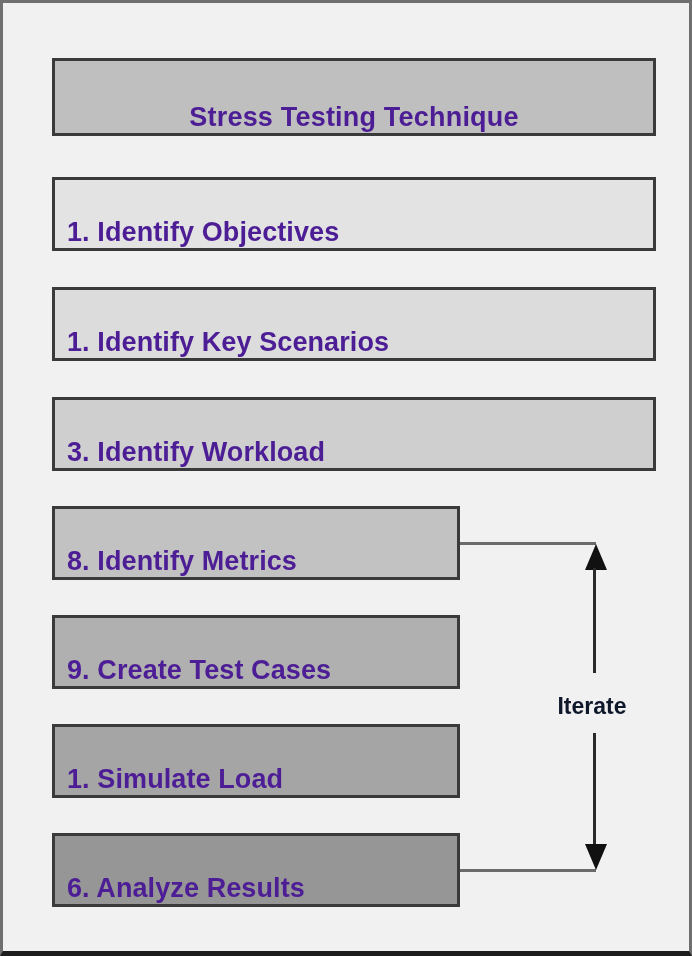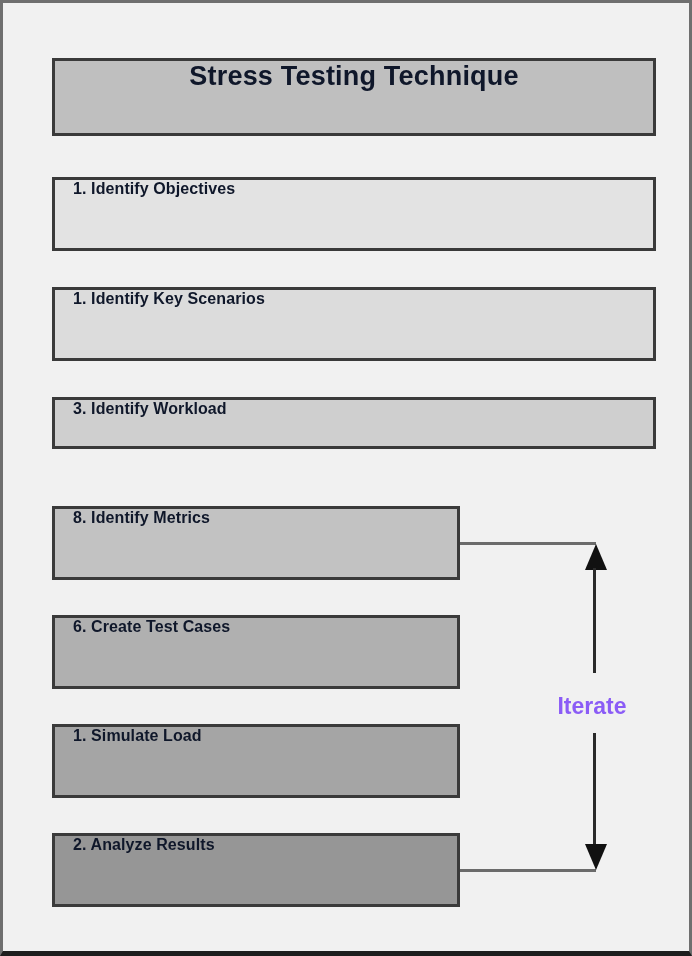--- a/index.html
+++ b/index.html
@@ -20,22 +20,22 @@
     overflow: hidden;
     font-family: "Liberation Sans", sans-serif;
   }
 
   
   .node {
     position: absolute;
     box-sizing: border-box;
     border: 3px solid #3a3a3a;
     display: flex;
-    align-items: flex-start;
-    color: #0f172a;
+    align-items: flex-end;
+    color: #4c1d95;
     font-weight: bold;
     -webkit-font-smoothing: none;
   }
   .node::after {           
     content: "";
     position: absolute;
     left: 6px;
     top: 6px;
     right: -9px;
     bottom: -9px;
@@ -43,22 +43,22 @@
     z-index: -1;
   }
 
   .node-title {
     justify-content: center;
     font-size: 27px;
     letter-spacing: 0.2px;
   }
   .node-step {
     justify-content: flex-start;
-    font-size: 16px;
-    padding-left: 18px;
+    font-size: 27px;
+    padding-left: 12px;
     letter-spacing: 0.1px;
   }
 
   
   .h-connector {
     position: absolute;
     height: 3px;
     background: #6b6b6b;
   }
   .v-line {
@@ -79,55 +79,55 @@
   .arrow-down {
     border-left: 11px solid transparent;
     border-right: 11px solid transparent;
     border-top: 26px solid #111111;
   }
   .iterate-label {
     position: absolute;
     font-family: "Liberation Sans", sans-serif;
     font-weight: bold;
     font-size: 23px;
-    color: #8b5cf6;
+    color: #0f172a;
     white-space: nowrap;
     transform: translateX(-50%);
   }
 </style>
 </head>
 <body>
 
 <div id="canvas">
 
   <div class="node node-title" style="left: 49px; top: 55px; width: 604px; height: 78px; background: rgb(191, 191, 191);">
     <span>Stress Testing Technique</span>
   </div>
 
   <div id="steps-layer">
       <div class="node node-step" style="left: 49px; top: 174px; width: 604px; height: 74px; background: rgb(227, 227, 227);">
         <span>1. Identify Objectives</span>
       </div>
       <div class="node node-step" style="left: 49px; top: 284px; width: 604px; height: 74px; background: rgb(220, 220, 220);">
         <span>1. Identify Key Scenarios</span>
       </div>
-      <div class="node node-step" style="left: 49px; top: 394px; width: 604px; height: 52px; background: rgb(207, 207, 207);">
+      <div class="node node-step" style="left: 49px; top: 394px; width: 604px; height: 74px; background: rgb(207, 207, 207);">
         <span>3. Identify Workload</span>
       </div>
       <div class="node node-step" style="left: 49px; top: 503px; width: 408px; height: 74px; background: rgb(194, 194, 194);">
         <span>8. Identify Metrics</span>
       </div>
       <div class="node node-step" style="left: 49px; top: 612px; width: 408px; height: 74px; background: rgb(176, 176, 176);">
-        <span>6. Create Test Cases</span>
+        <span>9. Create Test Cases</span>
       </div>
       <div class="node node-step" style="left: 49px; top: 721px; width: 408px; height: 74px; background: rgb(165, 165, 165);">
         <span>1. Simulate Load</span>
       </div>
       <div class="node node-step" style="left: 49px; top: 830px; width: 408px; height: 74px; background: rgb(150, 150, 150);">
-        <span>2. Analyze Results</span>
+        <span>6. Analyze Results</span>
       </div>
     </div>
 
   <div id="iterate-layer">
     <div class="h-connector" id="conn-top" style="left: 457px; top: 539px; width: 136px; background: rgb(107, 107, 107);"></div>
     <div class="h-connector" id="conn-bottom" style="left: 457px; top: 866px; width: 136px; background: rgb(107, 107, 107);"></div>
     <div class="arrow-head arrow-up" id="arrow-top" style="left: 582px; top: 541px;"></div>
     <div class="arrow-head arrow-down" id="arrow-bottom" style="left: 582px; top: 841px;"></div>
     <div class="v-line" id="vline-top" style="left: 590px; top: 565px; height: 105px; background: rgb(42, 42, 42);"></div>
     <div class="v-line" id="vline-bottom" style="left: 590px; top: 730px; height: 111px; background: rgb(42, 42, 42);"></div>

